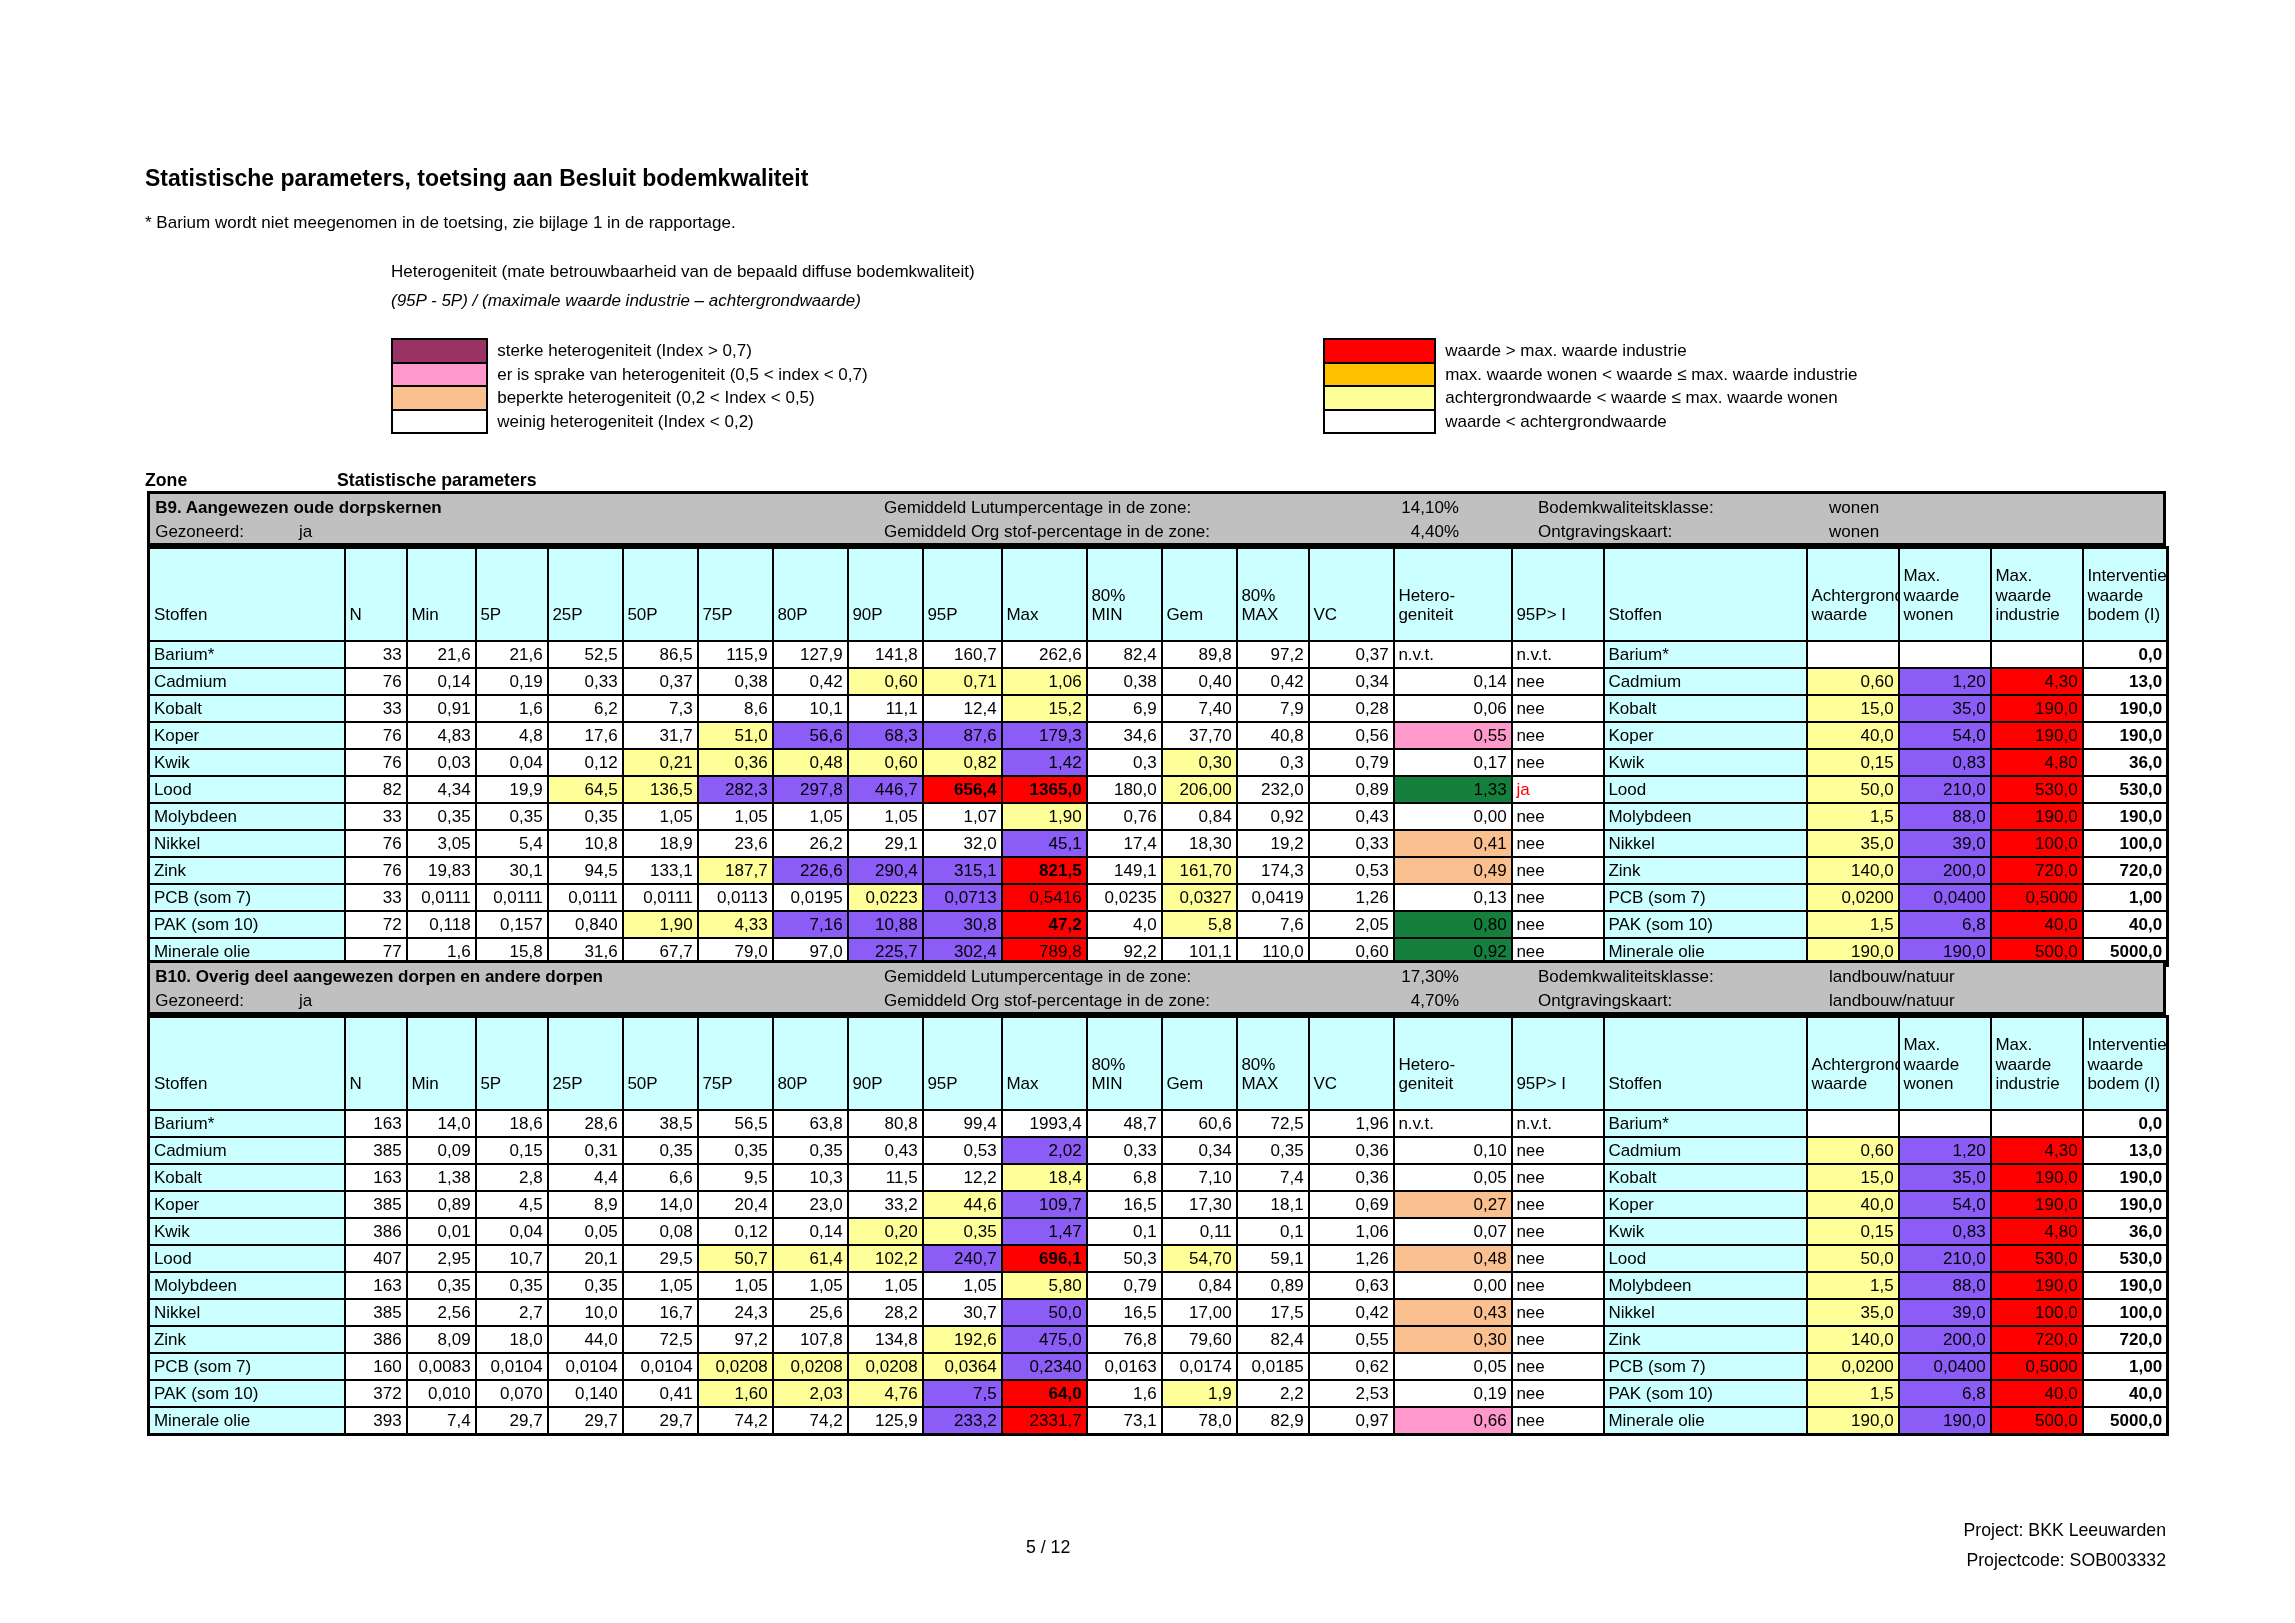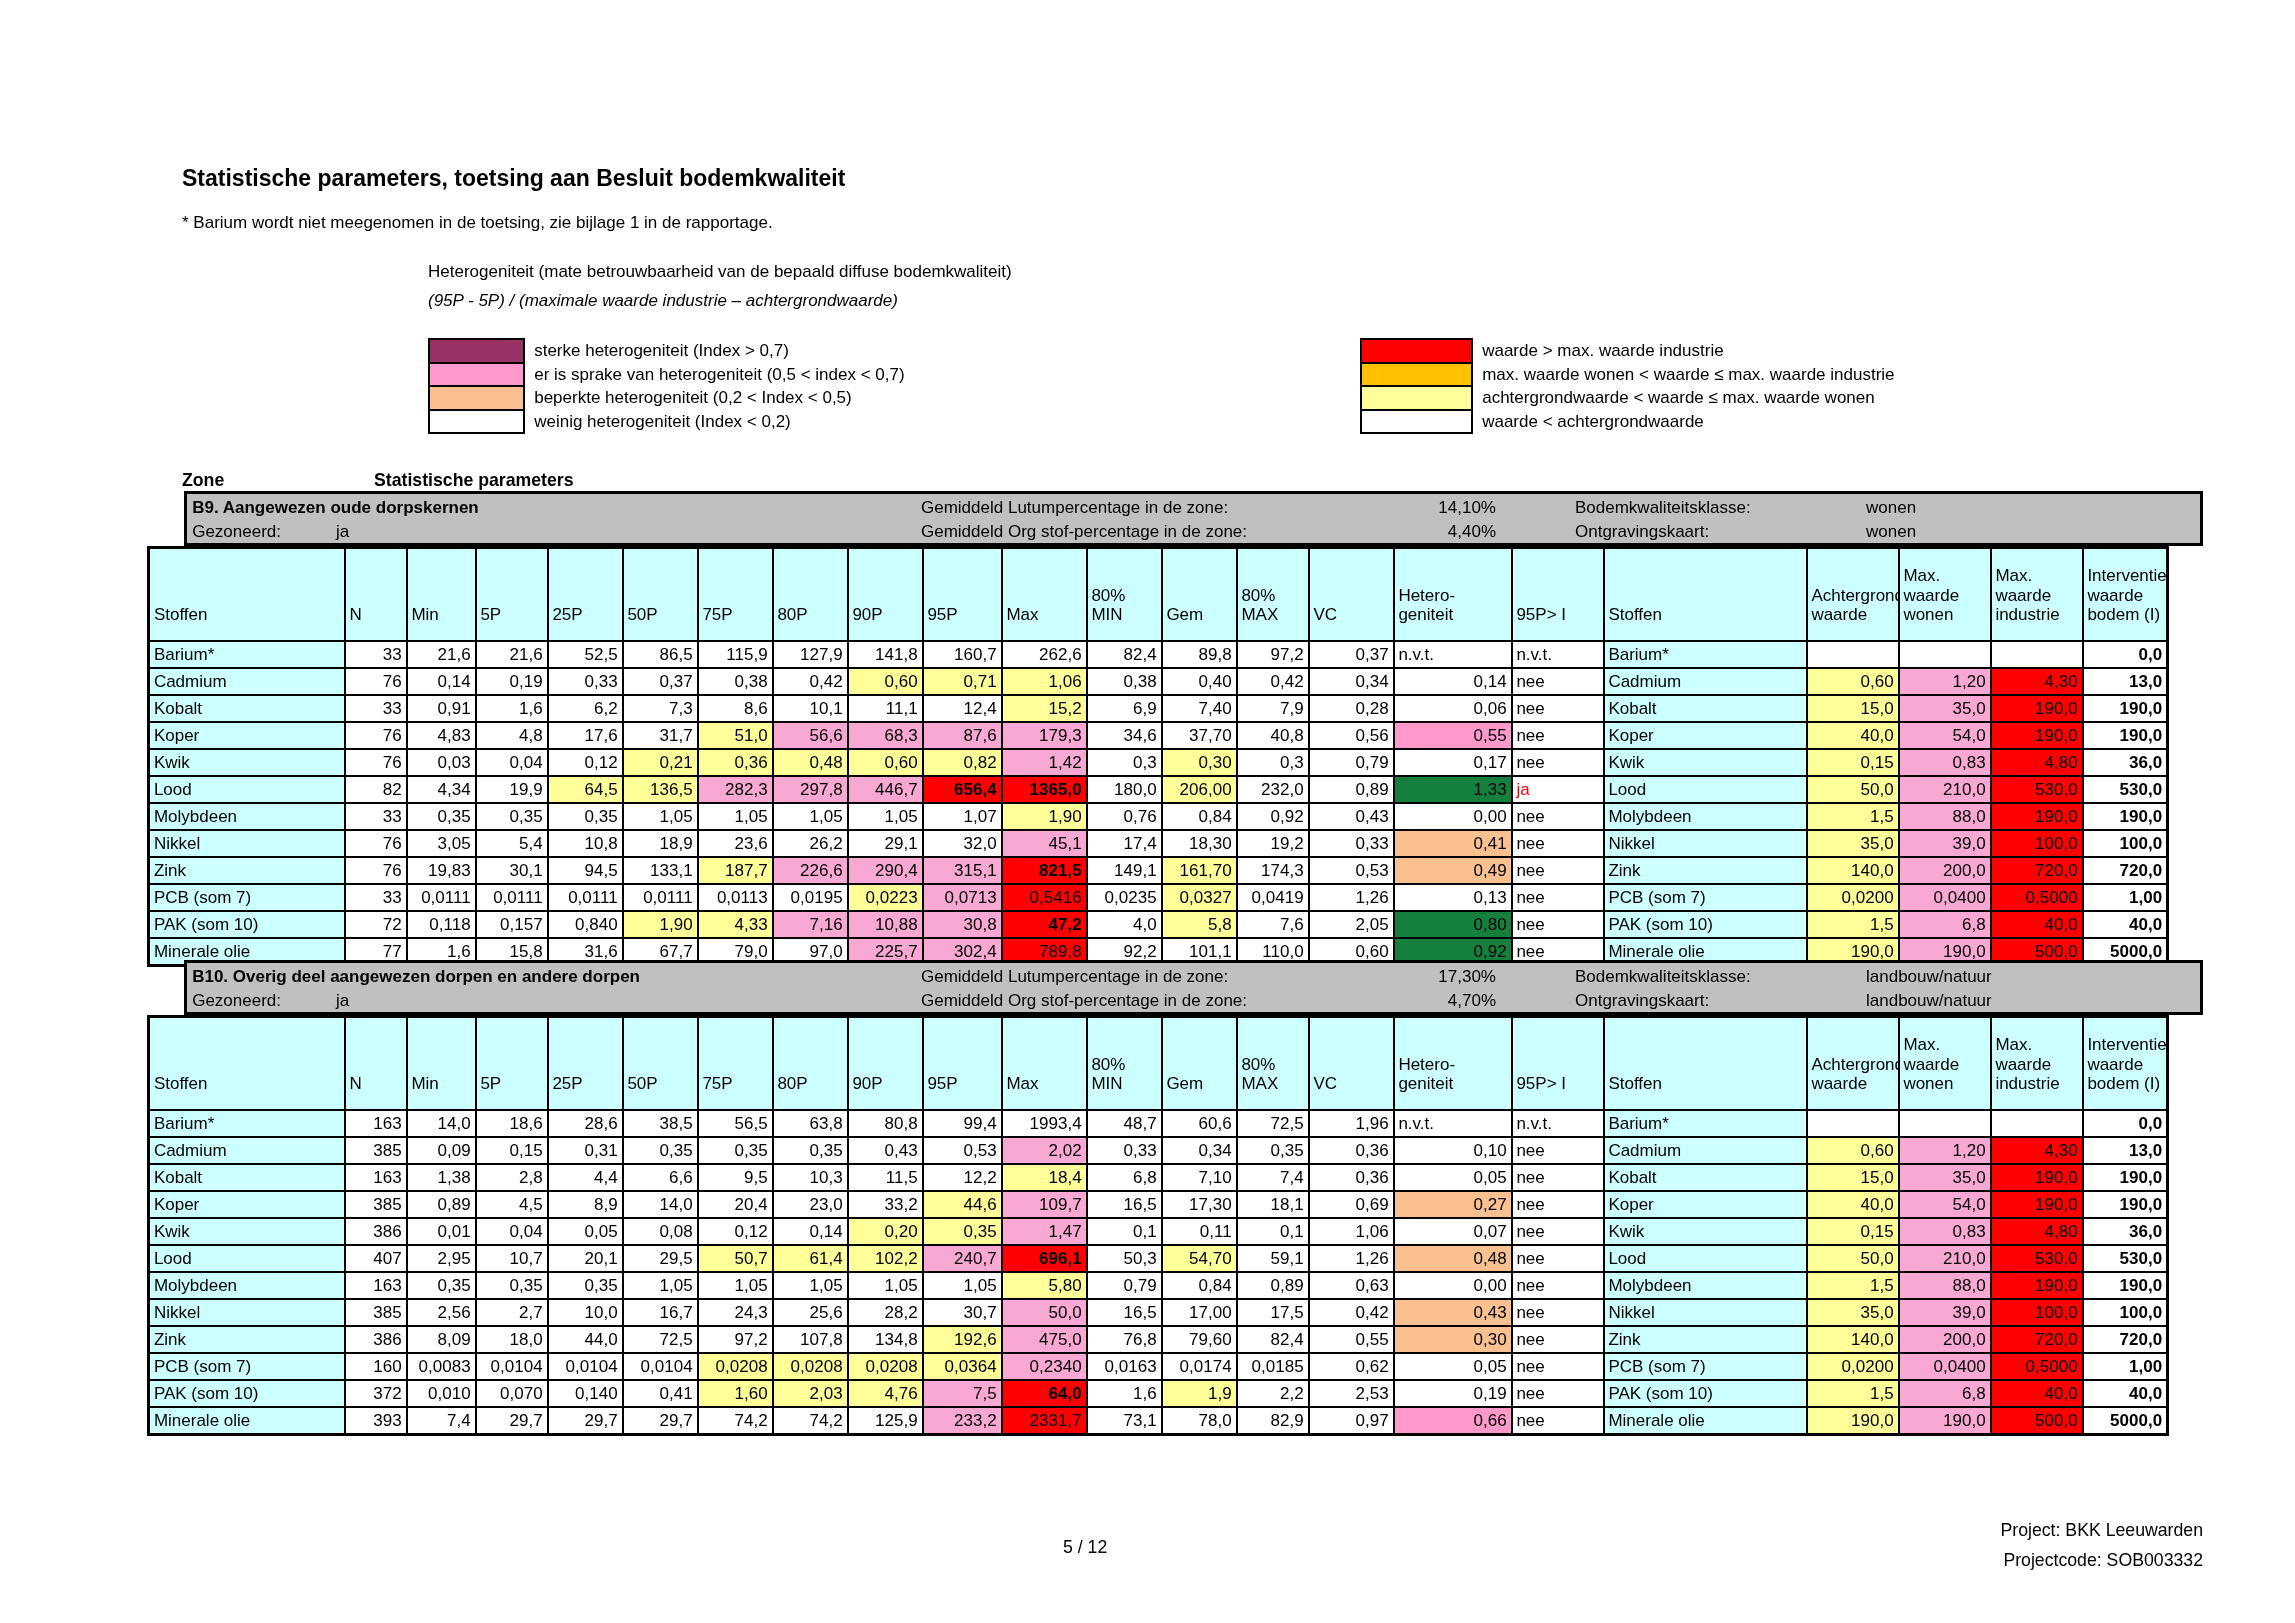--- a/index.html
+++ b/index.html
@@ -1,20 +1,20 @@
 <!DOCTYPE html>
 <html style="font-size:10.5px"><head>
 <meta charset="utf-8">
 <style>
   html,body{margin:0;padding:0;}
   body{
     width:2295px;height:1623px;background:#fff;position:relative;
     font-family:"Liberation Sans",sans-serif;color:#000;
   }
-  .abs{position:absolute;margin-left:37px;}
+  .abs{position:absolute;}
   .bold{font-weight:bold;}
   .italic{font-style:italic;}
 
   #doc-title{left:145px;top:165px;font-size:23px;font-weight:bold;}
   #doc-note{left:145px;top:213px;font-size:17px;}
 
   .legend-intro{left:391px;top:257px;font-size:17px;line-height:29px;}
   .legend-box{font-size:17px;}
   .legend-item{display:flex;align-items:stretch;height:25.5px;margin-top:-2px;}
   .legend-item:first-child{margin-top:0;}
@@ -48,21 +48,21 @@
     border:2px solid #000;font-size:17px;padding:0 3.9px;overflow:hidden;white-space:nowrap;
   }
   .zone-table th{
     background:#CCFFFF;text-align:left;vertical-align:bottom;
     white-space:pre-line;font-weight:normal;height:76px;padding-bottom:15px;line-height:19.6px;
   }
   .zone-table td{height:25px;text-align:right;}
   .zone-table td.left{text-align:left;}
   .zone-table td.stof{background:#CCFFFF;text-align:left;}
   .f-y{background:#FFFF99;}
-  .f-o{background:#f9a8d4;}
+  .f-o{background:#8b5cf6;}
   .f-r{background:#FF0000;}
   .f-p{background:#FF99CC;}
   .f-pu{background:#15803d;}
   .f-pe{background:#FAC090;}
   .red-text{color:#FF0000;}
 
   #footer-pageno{left:1026px;top:1537px;width:196px;text-align:left;font-size:17.7px;}
   #footer-project{left:1708px;top:1520px;width:458px;text-align:right;font-size:17.7px;}
   #footer-projectcode{left:1708px;top:1550px;width:458px;text-align:right;font-size:17.7px;}
 </style>

